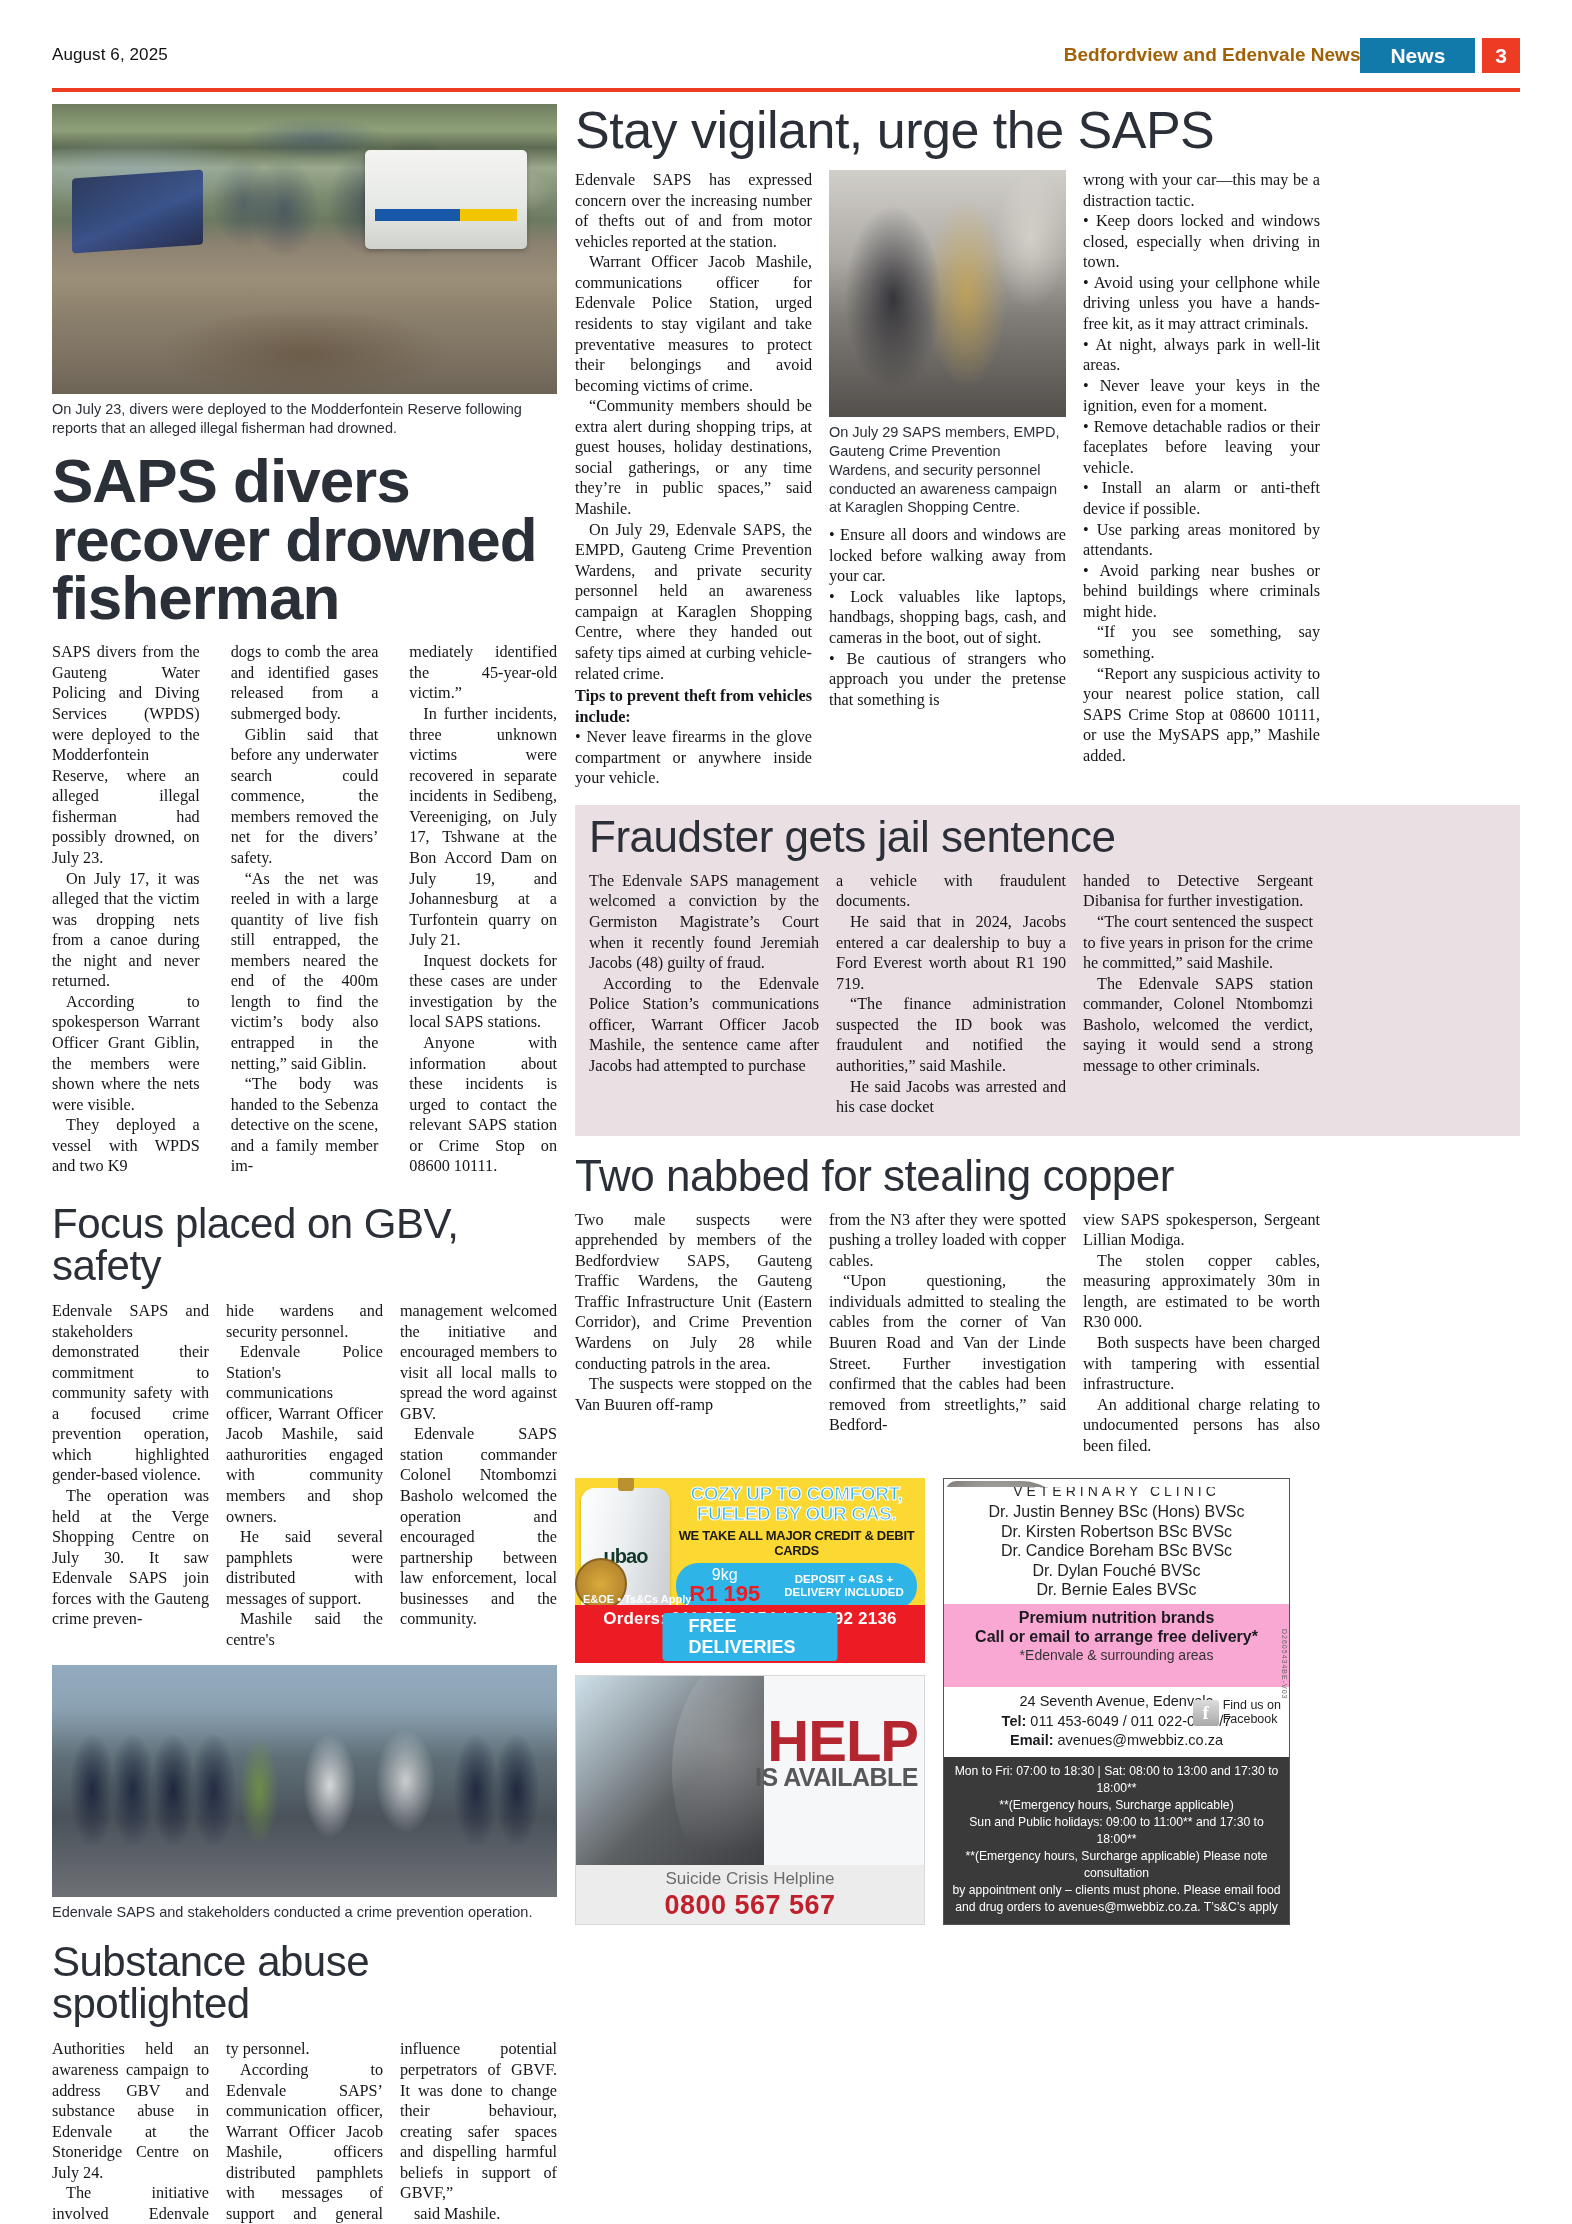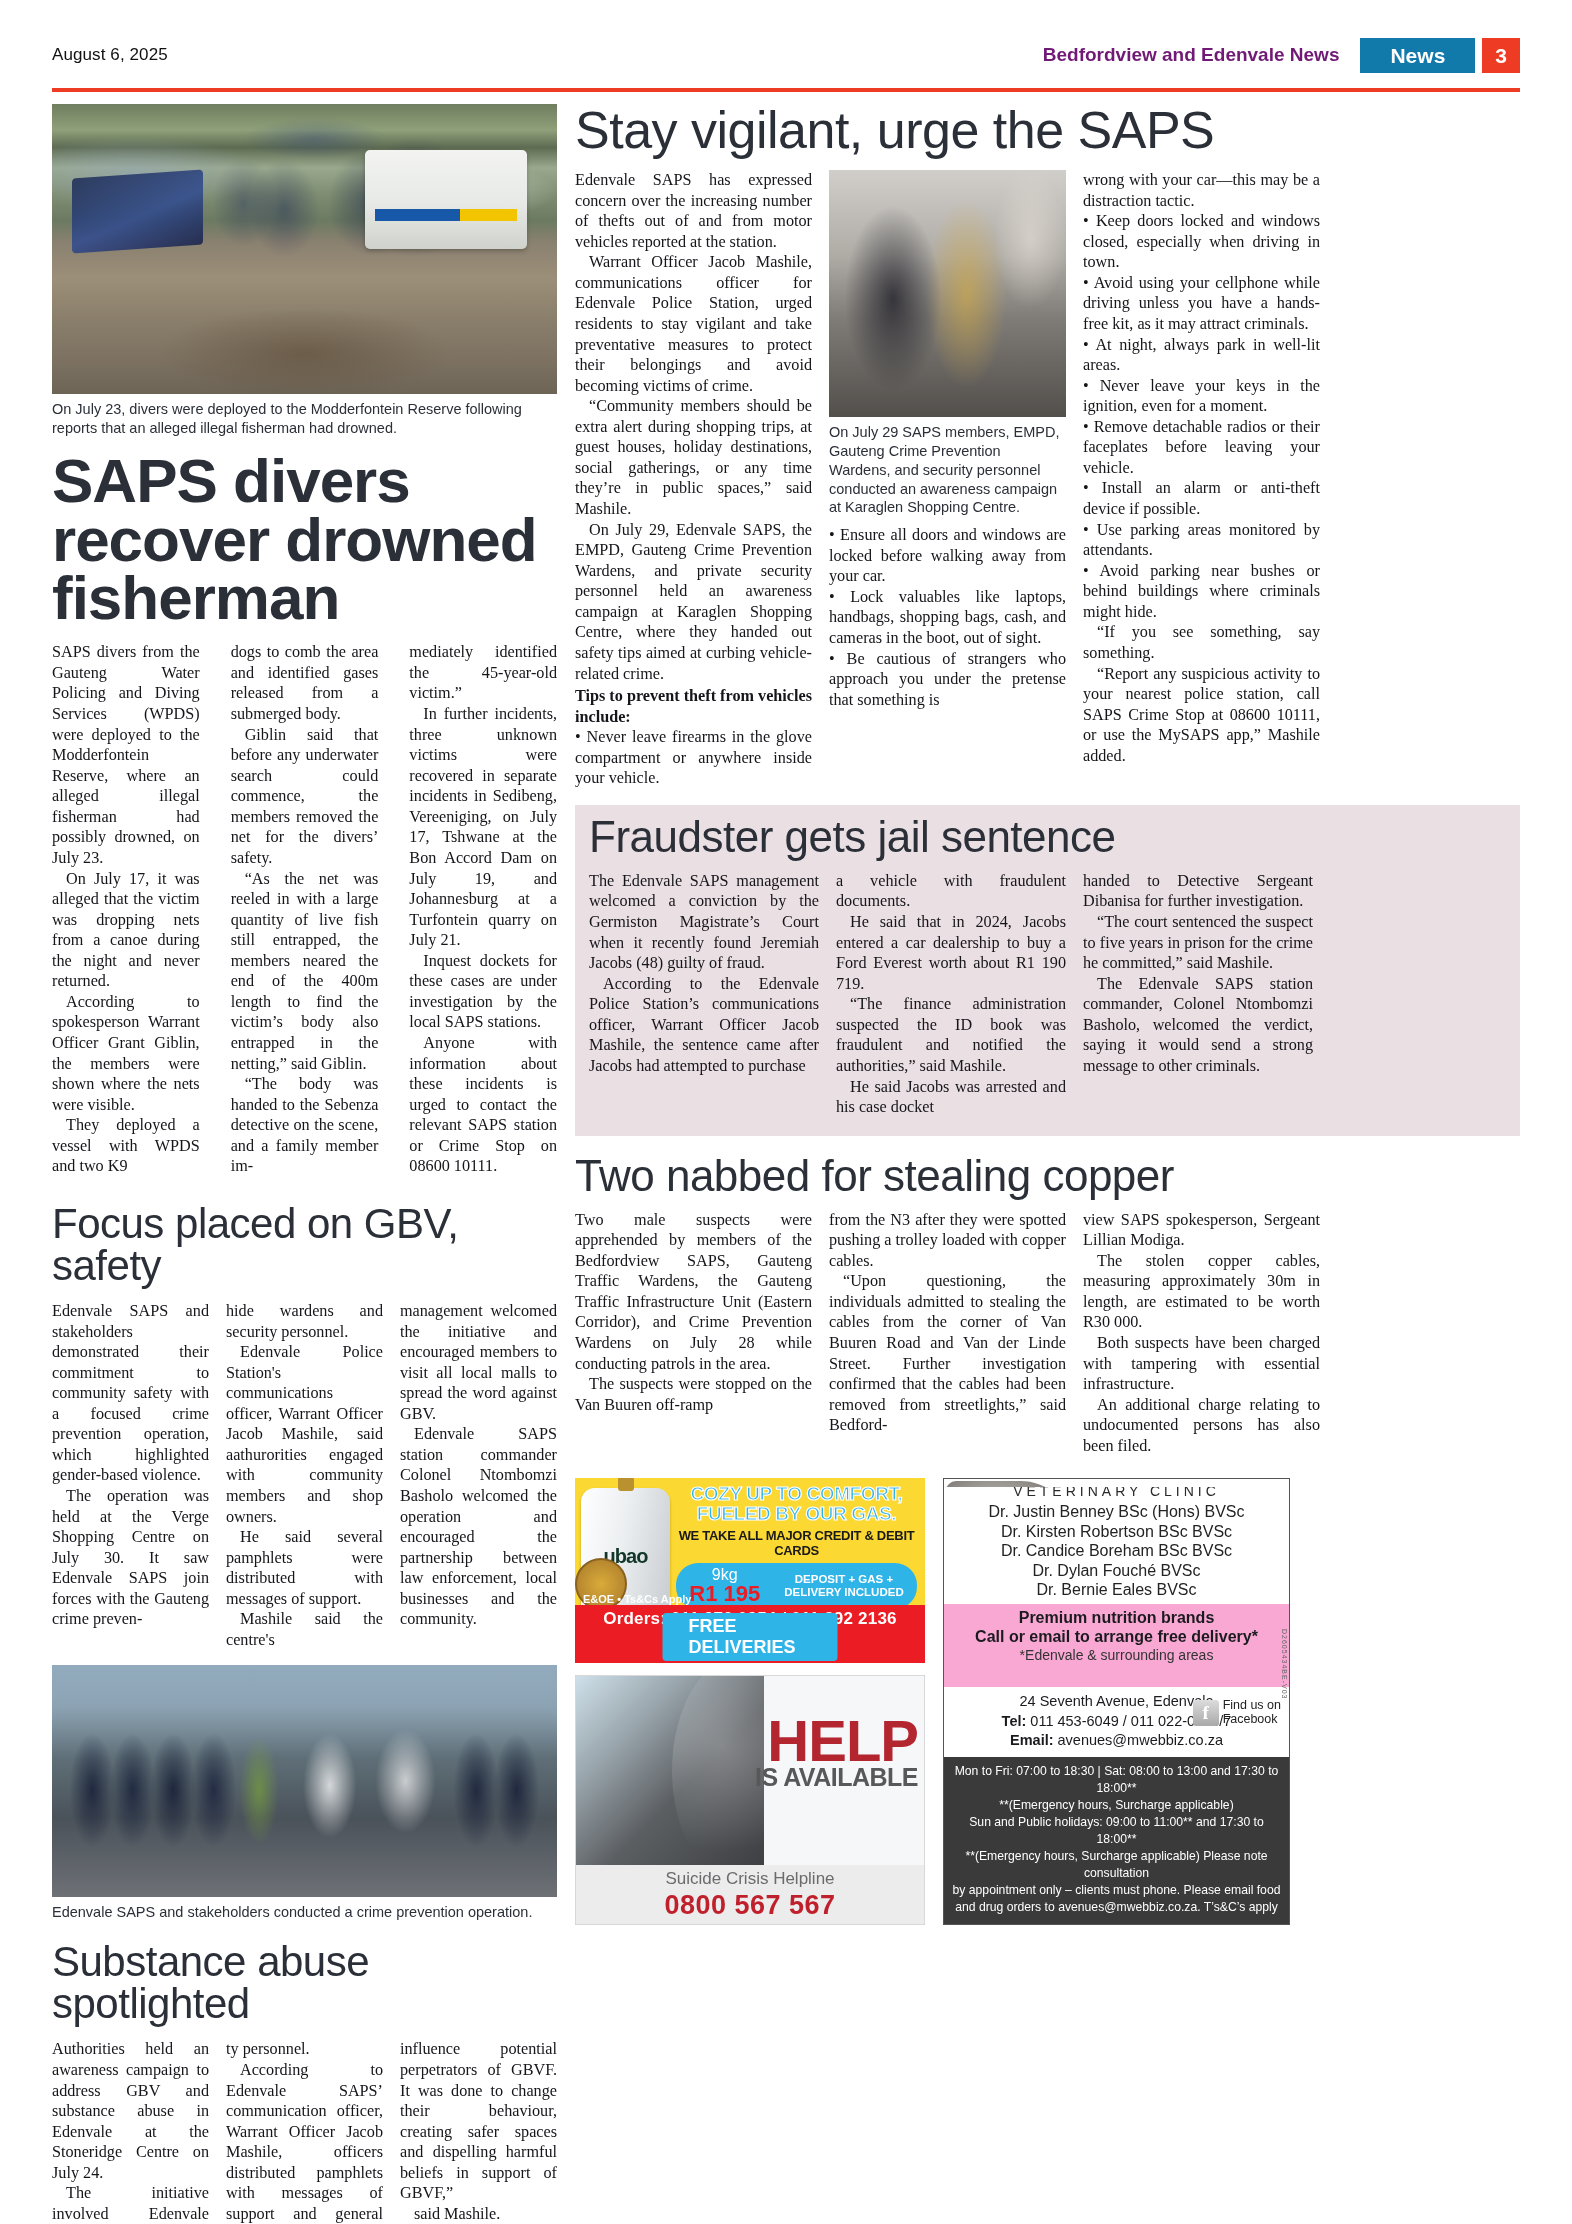--- a/index.html
+++ b/index.html
@@ -9,21 +9,21 @@
     color:#1b1b1f;
     position:relative;
     overflow:hidden;
   }
   .page{position:relative;width:1572px;height:2224px;box-sizing:border-box;padding:0 52px;}
 
   
   .masthead{display:flex;align-items:center;justify-content:space-between;height:46px;padding-top:32px;}
   .mh-date{font-family:"Liberation Sans", sans-serif;font-size:17px;letter-spacing:.1px;color:#111;}
   .mh-right{display:flex;align-items:center;gap:0;}
-  .mh-paper{font-family:"Liberation Sans", sans-serif;font-size:19px;font-weight:700;color:#701a75;margin-right:21px;}
+  .mh-paper{font-family:"Liberation Sans", sans-serif;font-size:19px;font-weight:700;color:#a16207;margin-right:0;}
   .mh-section{background:#1279ab;color:#fff;font-family:"Liberation Sans", sans-serif;font-weight:700;font-size:21px;padding:7px 30px;line-height:1;}
   .mh-pageno{background:#ee3b24;color:#fff;font-family:"Liberation Sans", sans-serif;font-weight:700;font-size:21px;padding:7px 13px;line-height:1;margin-left:7px;}
   .rule-red{height:4px;background:#ee3b24;margin-top:10px;}
 
   
   .hl-cond{
     font-family:"Liberation Sans Narrow","Liberation Sans", sans-serif;
     font-weight:700;font-stretch:condensed;
     color:#2b2f38;line-height:.95;letter-spacing:-1px;
   }

